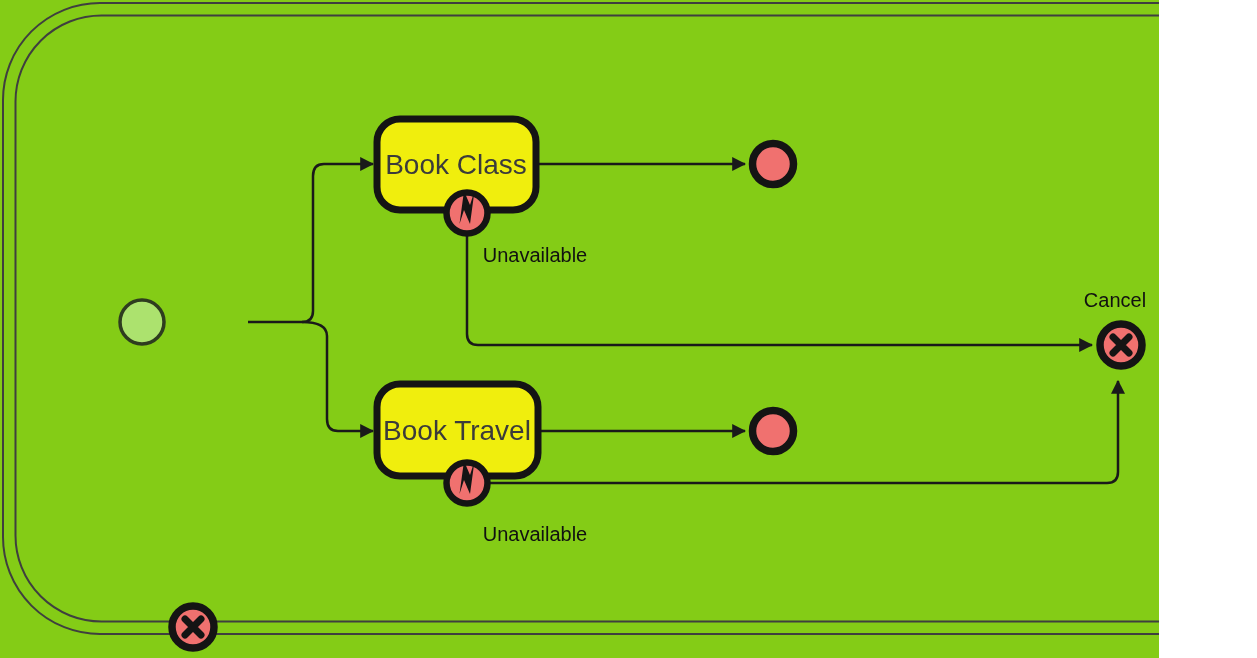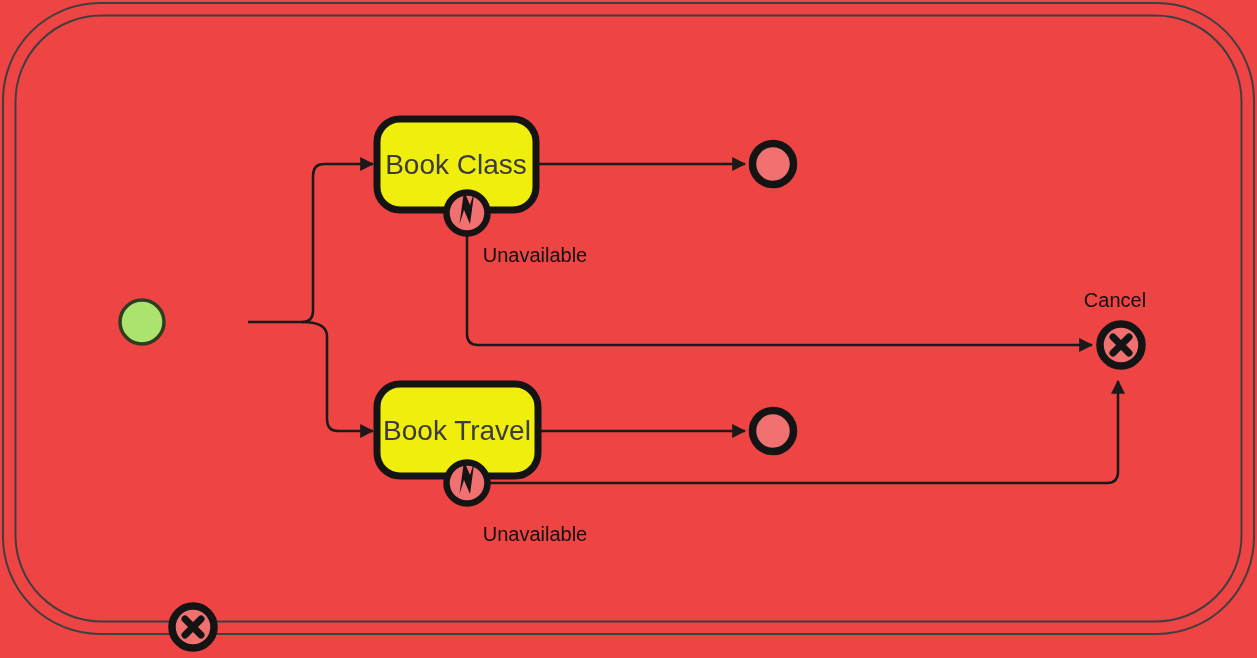--- a/index.html
+++ b/index.html
@@ -1,20 +1,20 @@
 <!DOCTYPE html>
 <html><head>
 <meta charset="utf-8">
 <style>
   html, body { margin: 0; padding: 0; background: #ffffff; }
   .stage {
     position: relative;
-    width: 1257px;
+    width: 1159px;
     height: 658px;
-    background: #ef4444;
+    background: #84cc16;
     font-family: "Liberation Sans", sans-serif;
     overflow: hidden;
   }
   svg { display: block; }
   .cont   { fill: none; stroke: #3f3f3f; stroke-width: 2; }
   .flow   { fill: none; stroke: #1a1a1a; stroke-width: 2.5; }
   .task   { stroke: #141414; stroke-width: 7; }
   .evt    { stroke: #141414; stroke-width: 7.5; }
   .bevt   { stroke: #141414; stroke-width: 6.5; }
   .startc { stroke: #2e3c1f; stroke-width: 3.5; }

